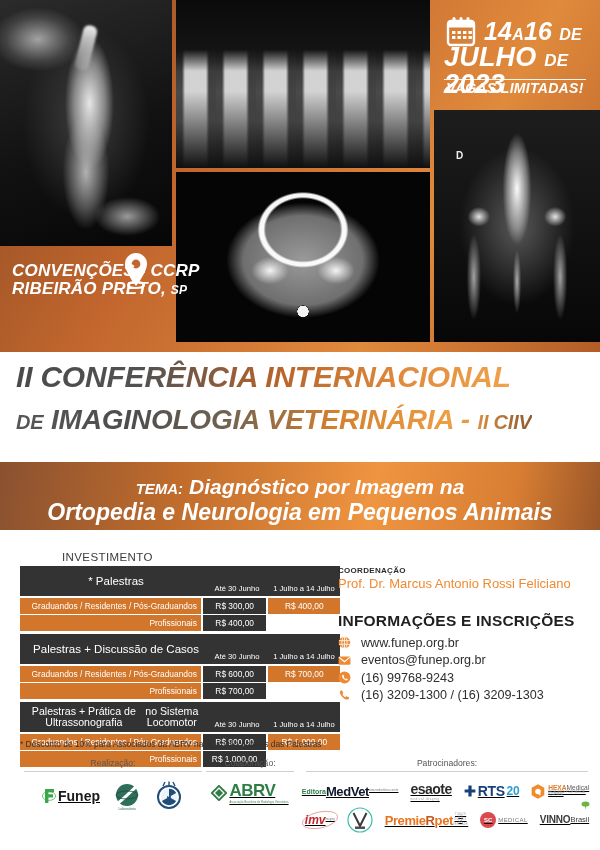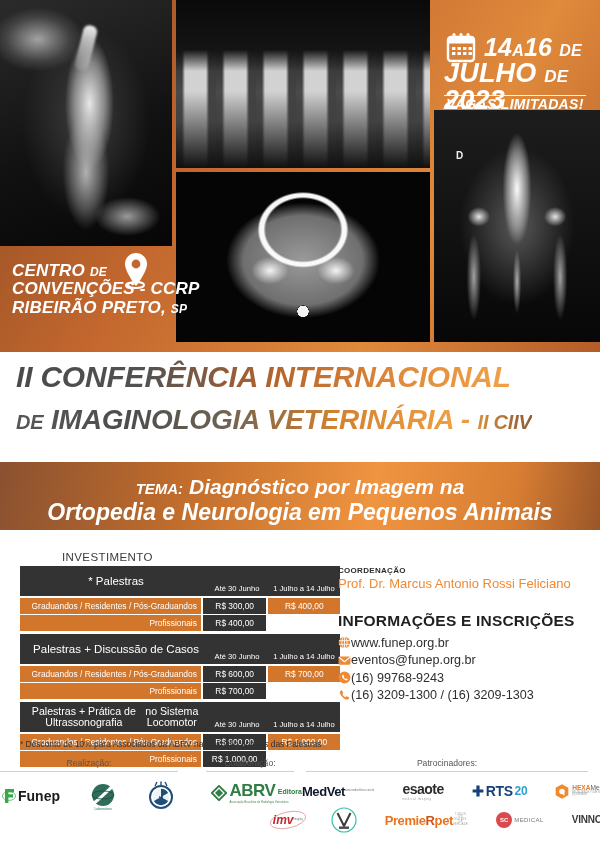--- a/index.html
+++ b/index.html
@@ -65,21 +65,21 @@
       radial-gradient(ellipse 10px 60px at 24% 72%, rgba(225,225,225,.7) 0%, rgba(0,0,0,0) 72%),
       radial-gradient(ellipse 10px 60px at 76% 72%, rgba(225,225,225,.7) 0%, rgba(0,0,0,0) 72%),
       radial-gradient(ellipse 6px 46px at 50% 74%, rgba(230,230,230,.7) 0%, rgba(0,0,0,0) 70%),
       radial-gradient(ellipse 70px 96px at 50% 50%, rgba(118,118,118,.7) 0%, rgba(0,0,0,0) 82%),
       linear-gradient(180deg,#1d1d1d,#070707);
   }
   .marker-d{position:absolute;left:22px;top:40px;color:#f0f0f0;font-size:10px;font-weight:700;
     font-family:"Liberation Sans",sans-serif;}
 
   
-  .date-block{position:absolute;left:430px;top:16px;width:170px;height:110px;color:#fff;}
+  .date-block{position:absolute;left:430px;top:0;width:170px;height:110px;color:#fff;}
   .date-line{position:absolute;left:16px;top:16px;display:flex;align-items:center;gap:8px;}
   .cal-ico{width:30px;height:31px;flex:0 0 auto;}
   .date-txt{font-weight:800;font-style:italic;letter-spacing:.2px;line-height:.98;}
   .date-txt .l1{font-size:25px;}
   .date-txt .l1 .sm{font-size:16px;}
   .date-big{position:absolute;left:14px;top:44px;font-weight:800;font-style:italic;font-size:27px;
     line-height:1;letter-spacing:.2px;}
   .date-big .sm{font-size:17px;}
   .vagas{position:absolute;left:14px;top:79px;width:142px;text-align:center;
     font-weight:700;font-style:italic;font-size:14px;letter-spacing:.3px;
@@ -132,30 +132,30 @@
   .row.a .lab{background:#d2762c;} .row.a .v1{background:#333333;} .row.a .v2{background:#d2762c;}
   .row.b .lab{background:#d2762c;} .row.b .v1{background:#333333;} .row.b .v2{background:#8b5cf6;margin-top:16px;}
   .row .lab{margin-right:2px;}
   .note{position:absolute;left:20px;top:739px;font-size:8.4px;color:#333;}
 
   
   .coord-lab{position:absolute;left:338px;top:566px;font-size:8px;font-weight:700;color:#2b2b2b;letter-spacing:.3px;}
   .coord-name{position:absolute;left:338px;top:576px;font-size:13px;color:#ef8a33;}
   .info-head{position:absolute;left:338px;top:612px;font-size:15.5px;font-weight:800;color:#1f1f1f;letter-spacing:.2px;}
   .clist{position:absolute;left:338px;top:634px;}
-  .crow{display:flex;align-items:center;gap:0;height:17.5px;}
+  .crow{display:flex;align-items:center;gap:10px;height:17.5px;}
   .crow .ic{width:13px;height:13px;flex:0 0 auto;}
   .crow .tx{font-size:12.6px;color:#2e2e2e;}
 
   
   .sp{position:absolute;top:758px;}
   .sp-cap{font-size:8.6px;color:#555;text-align:center;padding-bottom:3px;
           border-bottom:.8px solid #cfcfcf;}
-  .sp-row{display:flex;justify-content:center;gap:28px;padding-top:9px;}
-  .sp-realiz{left:0;width:178px;}
+  .sp-row{display:flex;justify-content:center;gap:12px;padding-top:9px;text-decoration:underline;}
+  .sp-realiz{left:24px;width:178px;}
   .sp-colab{left:206px;width:88px;}
   .sp-patroc{left:306px;width:282px;}
   .logo{display:flex;align-items:center;justify-content:center;}
   .lg-funep{font-size:14px;font-weight:800;color:#1b1b1b;display:flex;align-items:center;gap:1px;}
   .lg-funep .mark{width:15px;height:16px;}
   .lg-abrv{display:flex;align-items:center;gap:2px;}
   .lg-abrv .dia{width:16px;height:16px;}
   .lg-abrv .w{font-size:17px;font-weight:800;color:#2f7d44;letter-spacing:-.5px;}
   .lg-abrv .sub{font-size:2.6px;color:#3a7d4c;display:block;letter-spacing:.1px;}
   .lg-medvet{line-height:1;text-align:left;}
@@ -245,24 +245,20 @@
       </div>
       <div class="vagas">VAGAS LIMITADAS!</div>
     </div>
 
     <svg class="pin" viewBox="0 0 28 38">
       <path d="M14 1C7.9 1 3 5.9 3 12c0 8 11 22 11 22s11-14 11-22C25 5.9 20.1 1 14 1z" fill="#fff"></path>
       <circle cx="14" cy="12" r="4.4" fill="#c2662e"></circle>
       <ellipse cx="14" cy="33" rx="8" ry="3" fill="none" stroke="#fff" stroke-width="2"></ellipse>
     </svg>
     <div class="venue">
-      <div>
-        <span>CENTRO</span>
-        <span class="sm">DE</span>
-      </div>
       <div>CONVENÇÕES - CCRP</div>
       <div>
         <span>RIBEIRÃO PRETO,</span>
         <span class="sm">SP</span>
       </div>
     </div>
   </div>
 
   <div class="title-wrap">
     <div class="t1">II CONFERÊNCIA INTERNACIONAL</div>

